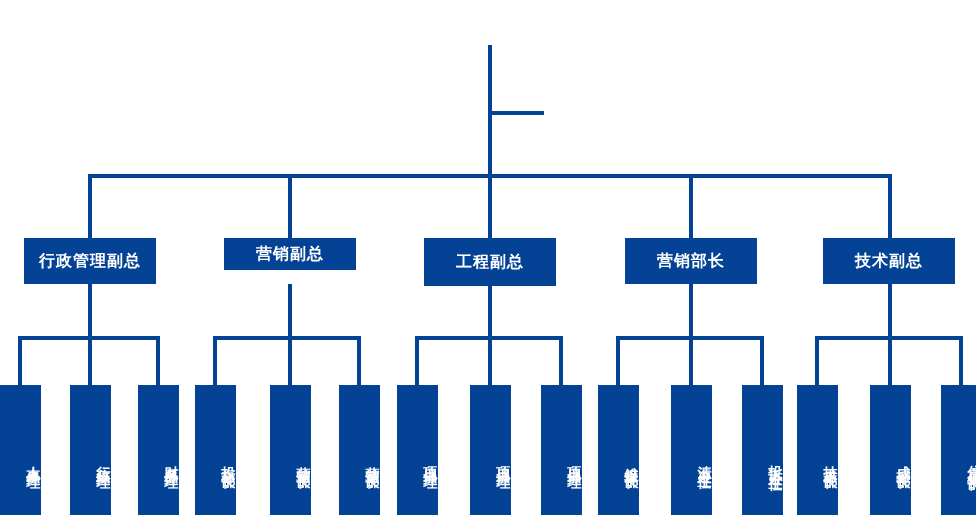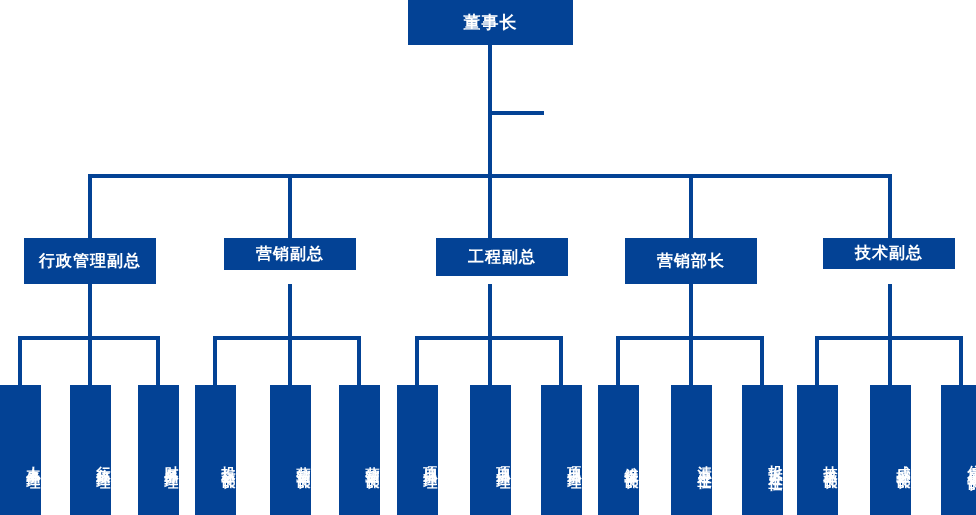--- a/index.html
+++ b/index.html
@@ -51,50 +51,47 @@
     background: #034295;
   }
   .conn-v { width: 4px; }
   .conn-h { height: 4px; }
 </style>
 </head>
 <body>
 
 <div id="org-chart">
 
-  <div class="node node-l1" style="left:408px; top:0px; width:165px; height:45px;">
-    <span>董事长</span>
-  </div>
 
 
   <div class="conn conn-v" style="left:488px; top:45px; width:4px; height:130px;"></div>
 
   <div class="conn conn-h" style="left:488px; top:111px; width:56px; height:4px;"></div>
 
   <div class="conn conn-h" style="left:88px; top:174px; width:804px; height:4px;"></div>
 
   <div class="conn conn-v" style="left:88px; top:174px; width:4px; height:64px;"></div>
   <div class="conn conn-v" style="left:288px; top:174px; width:4px; height:64px;"></div>
   <div class="conn conn-v" style="left:488px; top:174px; width:4px; height:64px;"></div>
   <div class="conn conn-v" style="left:689px; top:174px; width:4px; height:64px;"></div>
   <div class="conn conn-v" style="left:888px; top:174px; width:4px; height:64px;"></div>
 
   <div class="node node-l2" style="left:24px; top:238px; width:132px; height:46px;">
     <span>行政管理副总</span>
   </div>
   <div class="node node-l2" style="left:224px; top:238px; width:132px; height:32px;">
     <span>营销副总</span>
   </div>
-  <div class="node node-l2" style="left:436px; top:238px; width:132px; height:38px;">
+  <div class="node node-l2" style="left:424px; top:238px; width:132px; height:48px;">
     <span>工程副总</span>
   </div>
   <div class="node node-l2" style="left:625px; top:238px; width:132px; height:46px;">
     <span>营销部长</span>
   </div>
-  <div class="node node-l2" style="left:823px; top:238px; width:132px; height:31px;">
+  <div class="node node-l2" style="left:823px; top:238px; width:132px; height:46px;">
     <span>技术副总</span>
   </div>
 
   <div class="conn conn-v" style="left:88px; top:284px; width:4px; height:53px;"></div>
   <div class="conn conn-h" style="left:18px; top:336px; width:142px; height:4px;"></div>
   <div class="conn conn-v" style="left:18px; top:336px; width:4px; height:49px;"></div>
   <div class="conn conn-v" style="left:88px; top:336px; width:4px; height:49px;"></div>
   <div class="conn conn-v" style="left:156px; top:336px; width:4px; height:49px;"></div>
 
   <div class="conn conn-v" style="left:288px; top:284px; width:4px; height:53px;"></div>

